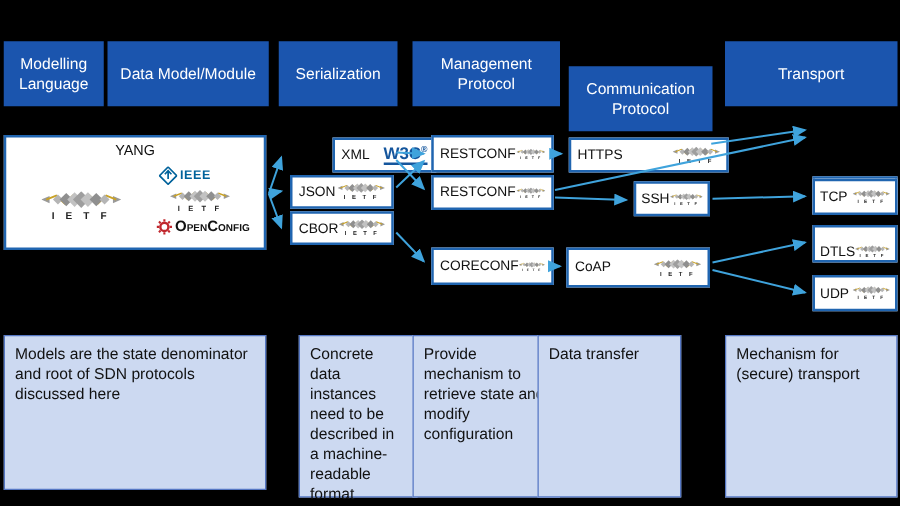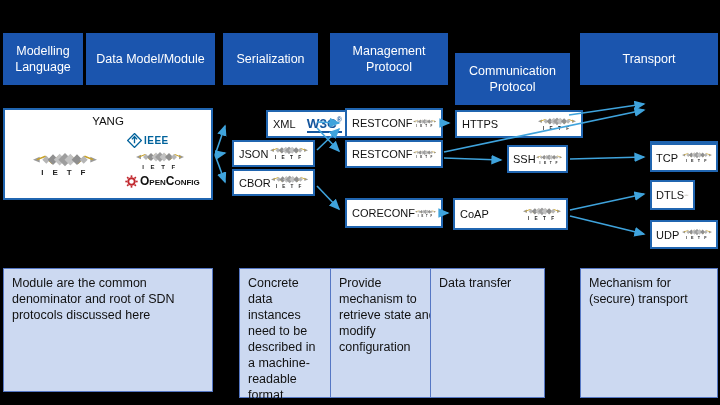--- a/index.html
+++ b/index.html
@@ -24,21 +24,21 @@
   #n-json{left:232px;top:140px;width:83px;height:27px;}
   #n-cbor{left:232px;top:169px;width:83px;height:27px;}
   #n-restconf{left:345px;top:108px;width:98px;height:30px;}
   #n-netconf{left:345px;top:140px;width:98px;height:28px;}
   #n-coreconf{left:345px;top:198px;width:98px;height:30px;}
   #n-https{left:455px;top:110px;width:128px;height:28px;}
   #n-ssh{left:507px;top:145px;width:61px;height:28px;padding:0 4px;}
   #n-coap{left:453px;top:198px;width:115px;height:32px;}
   #n-tls{left:650px;top:98px;width:68px;height:30px;padding:1px 4px;margin-top:43px;}
   #n-tcp{left:650px;top:143px;width:68px;height:29px;padding:0 4px;}
-  #n-dtls{left:650px;top:180px;width:45px;height:30px;padding:12px 4px;}
+  #n-dtls{left:650px;top:180px;width:68px;height:30px;padding:0 4px;align-items:flex-end;}
   #n-udp{left:650px;top:220px;width:68px;height:29px;padding:0 4px;}
 
   .note{position:absolute;top:268px;background:#ccd9f1;border:1px solid #5577c4;
         box-sizing:border-box;padding:6px 8px;font-size:12.5px;color:#111;line-height:1.28;}
   #note-1{left:3px;width:210px;height:124px;}
   #note-2{left:239px;width:95px;height:130px;}
   #note-3{left:330px;width:118px;height:130px;}
   #note-4{left:430px;width:115px;height:130px;}
   #note-5{left:580px;width:138px;height:130px;}
 
@@ -208,21 +208,21 @@
         <use href="#sym-ietf"></use>
       </svg>
   </div>
   <div class="node" id="n-udp">
     <span>UDP</span>
     <svg class="ietf-logo ietf-xs" viewBox="0 0 48 18">
         <use href="#sym-ietf"></use>
       </svg>
   </div>
 
-  <div class="note" id="note-1">Module are the common denominator and root of SDN protocols discussed here</div>
+  <div class="note" id="note-1">Models are the state denominator and root of SDN protocols discussed here</div>
   <div class="note" id="note-2">Concrete data instances need to be described in a machine-readable format</div>
   <div class="note" id="note-3">Provide mechanism to retrieve state and modify configuration</div>
   <div class="note" id="note-4">Data transfer</div>
   <div class="note" id="note-5">Mechanism for (secure) transport</div>
 
   <svg id="arrow-layer" viewBox="0 0 720 405">
     <defs>
       <marker id="ah" markerWidth="8" markerHeight="8" refX="6" refY="3" orient="auto">
         <path d="M0,0 L7,3 L0,6 Z" fill="#3fa3dc"></path>
       </marker>

